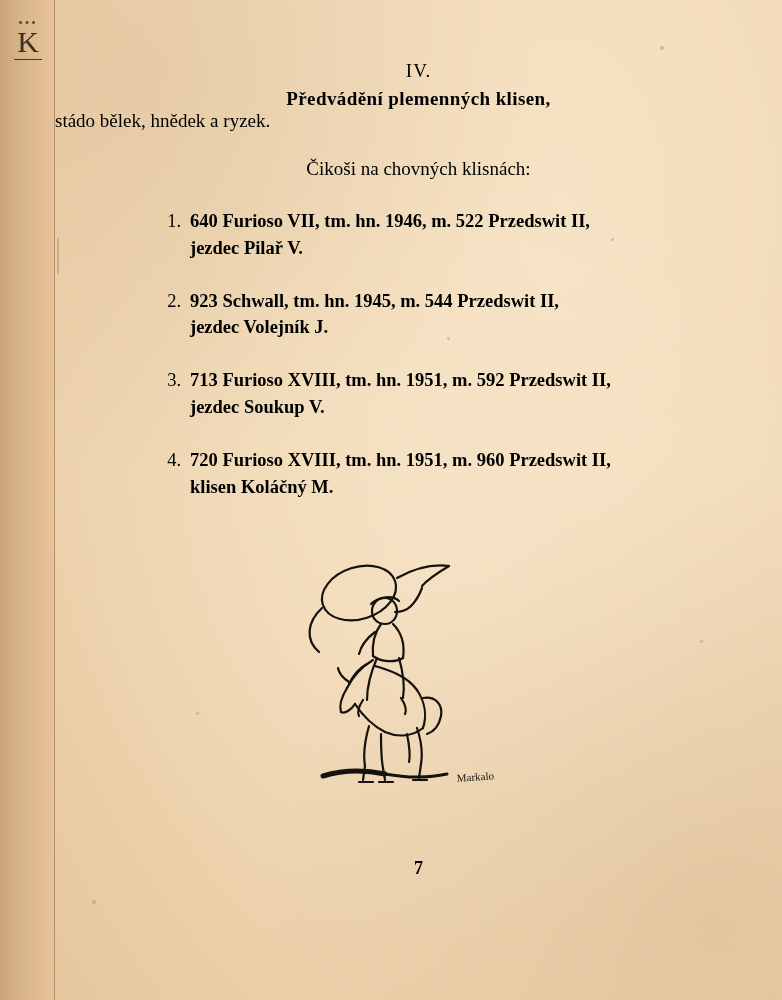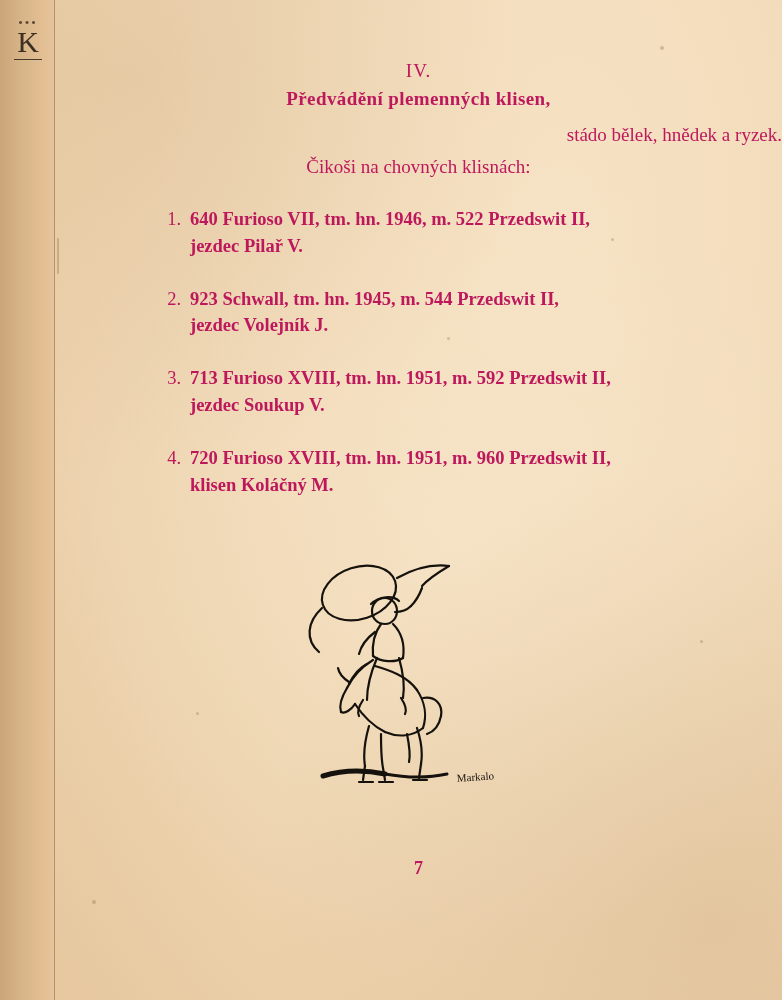--- a/index.html
+++ b/index.html
@@ -91,45 +91,45 @@
     background: #4a3a2a;
     margin: 2px auto 0 auto;
   }
   
   .content {
     position: absolute;
     left: 55px;
     top: 0;
     width: 727px;
     height: 1000px;
-    color: #be185d;
+    color: #000000;
   }
   .section-number {
     text-align: center;
     font-size: 19px;
     letter-spacing: 1px;
     margin-top: 60px;
     font-family: "Liberation Serif", serif;
   }
   .title {
     text-align: center;
     font-size: 19px;
     font-weight: bold;
     margin-top: 6px;
     letter-spacing: 0.4px;
   }
   .subtitle {
-    text-align: right;
+    text-align: left;
     font-size: 19px;
-    margin-top: 14px;
+    margin-top: 0;
   }
   .lead {
     text-align: center;
     font-size: 19px;
-    margin-top: 10px;
+    margin-top: 26px;
   }
   .list {
     margin: 28px 0 0 0;
     padding: 0;
     list-style: none;
   }
   .list-item {
     display: flex;
     margin: 0 0 26px 0;
     padding: 0 60px 0 100px;

